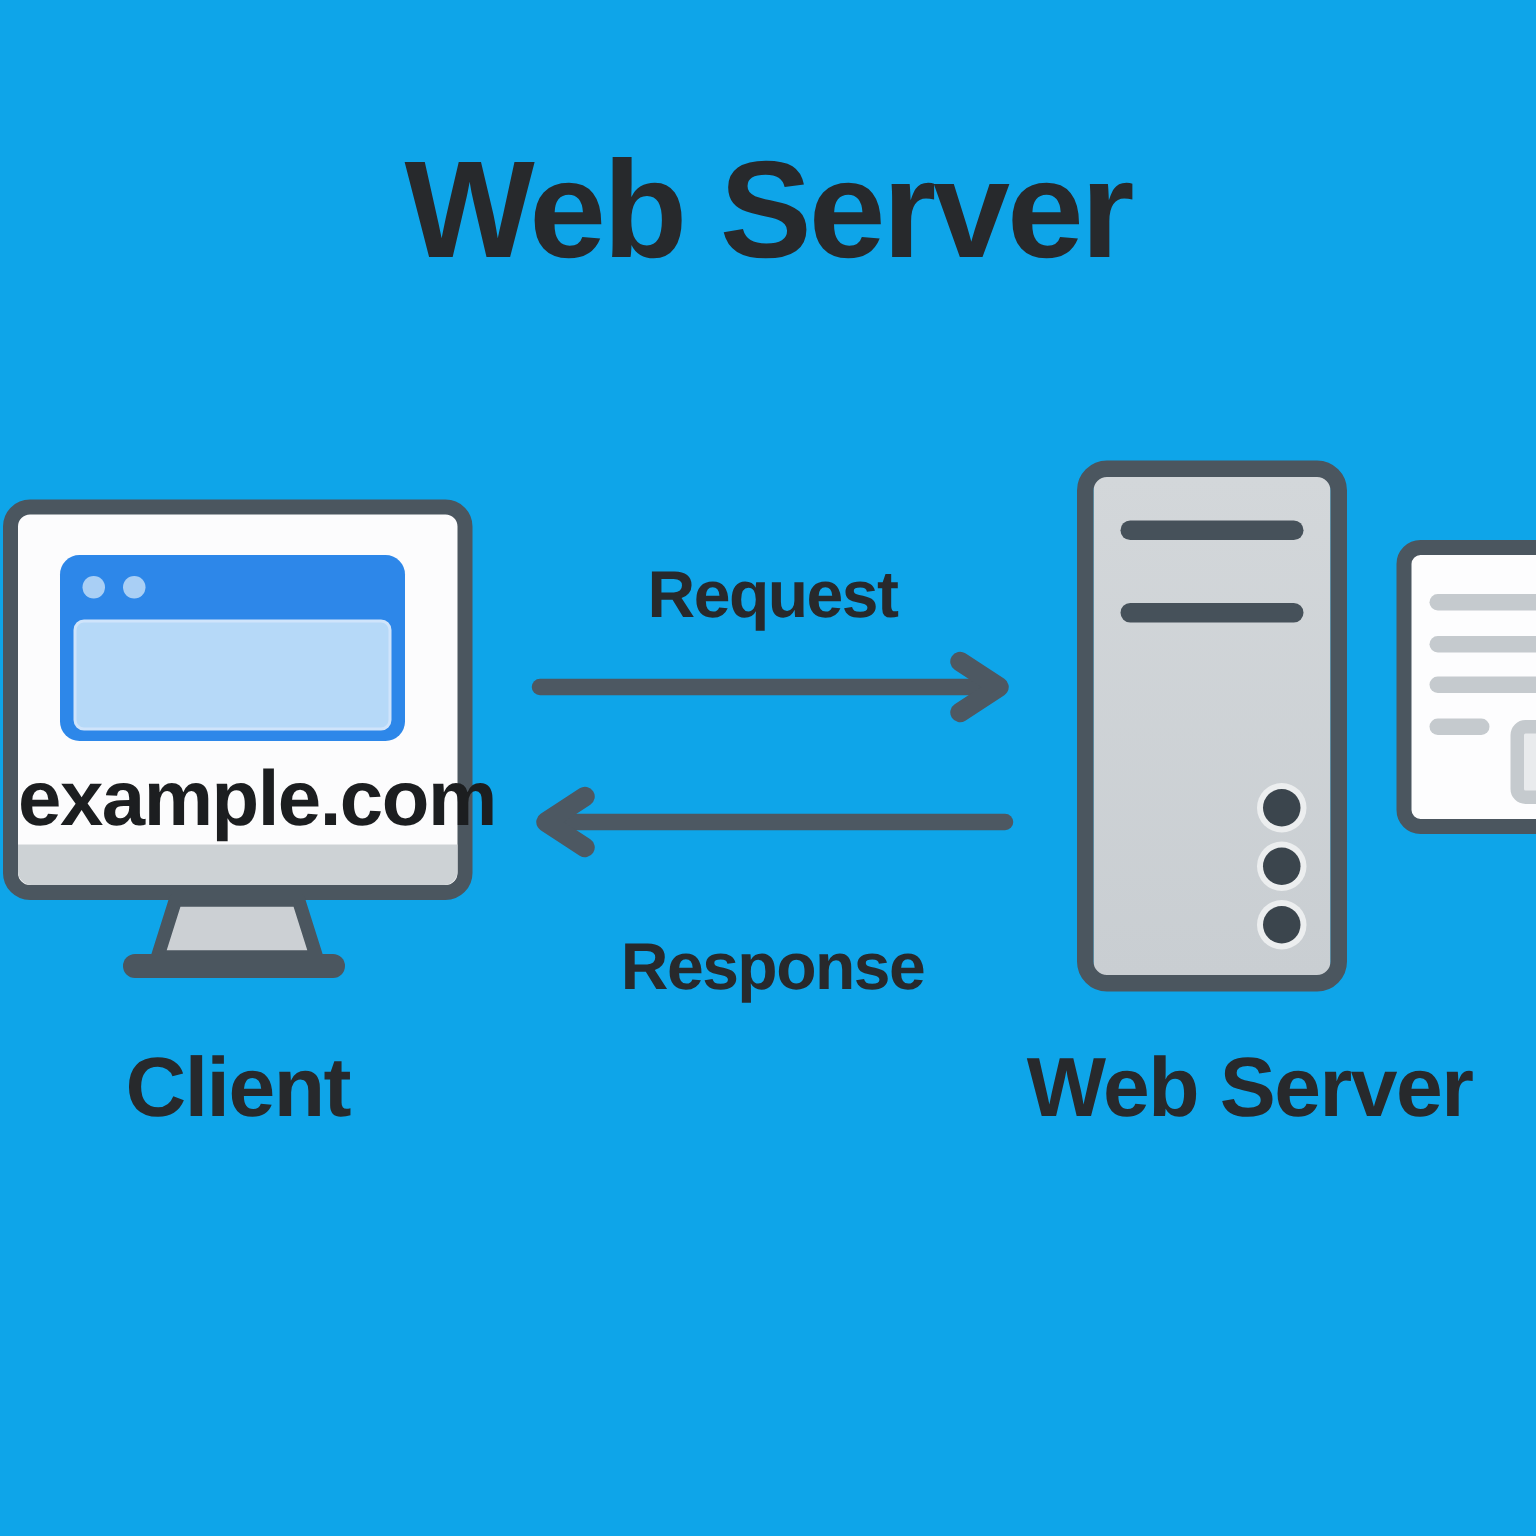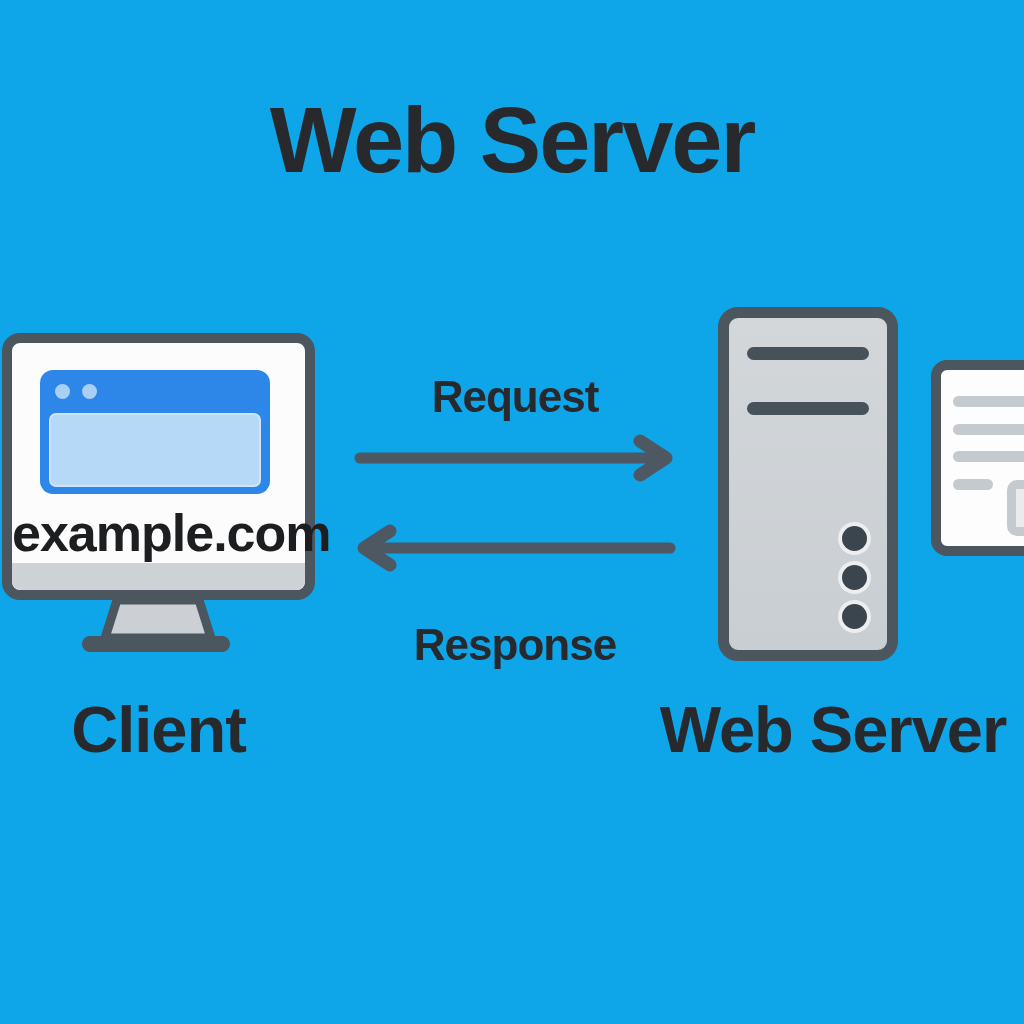--- a/index.html
+++ b/index.html
@@ -155,21 +155,21 @@
     left: 66px; top: 110px;
     width: 80px; height: 56px;
     box-sizing: border-box;
     border: 9px solid #c5cace;
     border-radius: 10px;
     background: #e9ebed;
   }
   
   .entity-label {
     position: absolute;
-    font-size: 65px;
+    font-size: 56px;
     font-weight: 700;
     letter-spacing: -1px;
     color: #27292c;
     text-align: center;
   }
   .entity-label.client { left: 2px;   top: 692px; width: 313px; }
   .entity-label.server { left: 658px; top: 692px; width: 350px; }
 </style>
 </head>
 <body>

